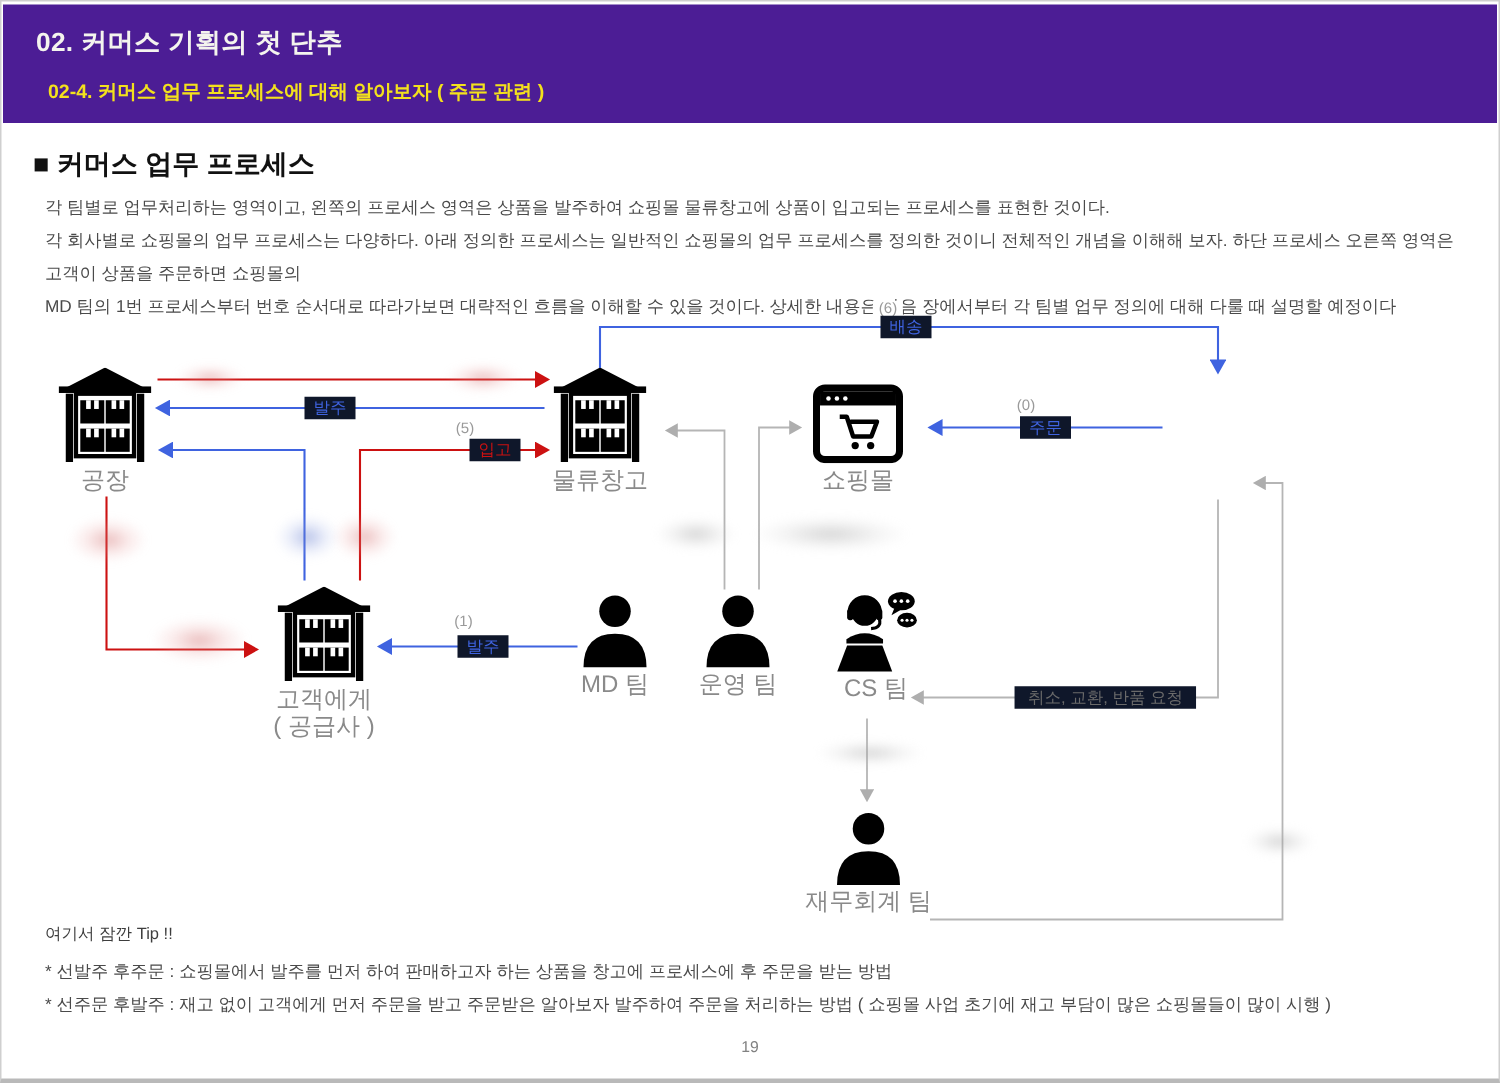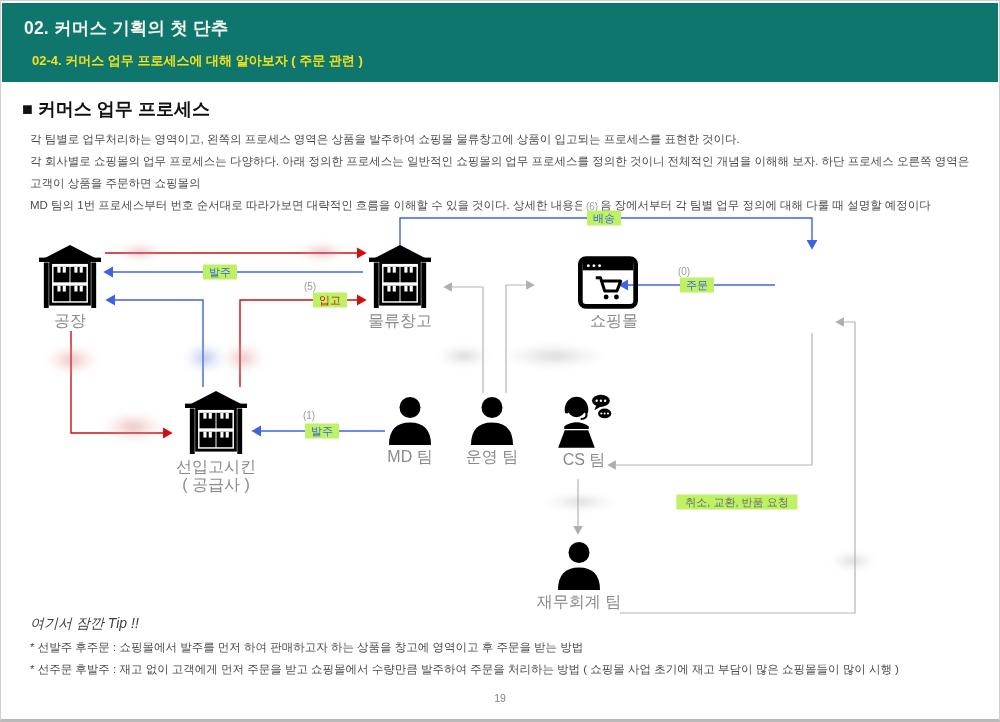--- a/index.html
+++ b/index.html
@@ -4,47 +4,47 @@
 <style>
   html,body{margin:0;padding:0;}
   body{
     width:1000px;height:722px;position:relative;background:#ffffff;
     font-family:"Liberation Sans","DejaVu Sans",sans-serif;
     overflow:hidden;
   }
   .frame{position:absolute;inset:0;border:1px solid #cfcfcf;border-bottom:3px solid #b9b9b9;pointer-events:none;}
 
   
-  .header{position:absolute;top:3px;left:2px;right:2px;height:79px;background:#0f766e;}
+  .header{position:absolute;top:3px;left:2px;right:2px;height:79px;background:#4c1d95;}
   .header .title{position:absolute;left:22px;top:13px;color:#f4f4ee;font-size:17.5px;font-weight:bold;letter-spacing:.2px;}
   .header .subtitle{position:absolute;left:30px;top:49px;color:#f3e11c;font-size:13px;font-weight:bold;}
 
   
   .section-title{position:absolute;left:22px;top:97px;font-size:18px;font-weight:bold;color:#111;}
   .paragraph{position:absolute;left:30px;top:128px;right:20px;font-size:11.5px;color:#4a4a4a;line-height:22px;}
 
   
   .diagram{position:absolute;left:0;top:195px;width:1000px;height:440px;}
   .wires{position:absolute;left:0;top:0;}
   .node{position:absolute;display:flex;flex-direction:column;align-items:center;gap:5px;}
   .node .nlabel{font-size:16px;color:#8a8a8a;white-space:nowrap;line-height:14px;}
-  .elabel{position:absolute;transform:translate(-50%,-50%);background:#bef264;padding:0 6px;font-size:11px;white-space:nowrap;}
+  .elabel{position:absolute;transform:translate(-50%,-50%);background:#0f172a;padding:0 6px;font-size:11px;white-space:nowrap;}
   .elabel.blue{color:#3f63e0;}
   .elabel.red{color:#cc1111;}
-  .elabel.gray{color:#6a6a6a;padding:0 9px;margin-top:37px;}
+  .elabel.gray{color:#6a6a6a;padding:0 9px;}
   .enum{position:absolute;transform:translate(-50%,-50%);background:#fff;padding:0 4px;font-size:10px;color:#9a9a9a;white-space:nowrap;}
 
   
   .blob{position:absolute;transform:translate(-50%,-50%);filter:blur(3px);border-radius:50%;}
   .blob.pink{background:radial-gradient(closest-side,rgba(205,95,95,.40),rgba(235,165,165,.22) 55%,rgba(255,235,235,0));}
   .blob.blue{background:radial-gradient(closest-side,rgba(95,120,205,.45),rgba(160,175,230,.22) 55%,rgba(235,240,255,0));}
   .blob.gray{background:radial-gradient(closest-side,rgba(150,150,150,.38),rgba(205,205,205,.22) 60%,rgba(245,245,245,0));}
 
   
-  .tip-title{position:absolute;left:30px;top:615px;font-size:14px;color:#3d3d3d;font-style:italic;}
+  .tip-title{position:absolute;left:30px;top:615px;font-size:11px;color:#3d3d3d;}
   .tip-line1{position:absolute;left:30px;top:640px;font-size:11.5px;color:#4a4a4a;}
   .tip-line2{position:absolute;left:30px;top:662px;font-size:11.5px;color:#4a4a4a;}
   .page-number{position:absolute;left:0;right:0;top:692px;text-align:center;font-size:10.5px;color:#828282;}
 </style>
 </head>
 <body>
 
 <svg width="0" height="0" style="position:absolute" aria-hidden="true">
   <defs>
     <symbol id="ic-warehouse" viewBox="0 0 64 66">
@@ -184,33 +184,33 @@
     <div class="nlabel">공장</div>
   </div>
 
   <div class="node" style="left:350px;top:50px;width:100px;">
     <svg width="62" height="64">
         <use href="#ic-warehouse"></use>
       </svg>
     <div class="nlabel">물류창고</div>
   </div>
 
-  <div class="node" style="left:538px;top:61px;width:100px;align-items:flex-end;">
+  <div class="node" style="left:522px;top:61px;width:100px;">
     <svg width="60" height="53">
         <use href="#ic-mall"></use>
       </svg>
     <div class="nlabel">쇼핑몰</div>
   </div>
 
 
   <div class="node" style="left:166px;top:196px;width:100px;">
     <svg width="62" height="64">
         <use href="#ic-warehouse"></use>
       </svg>
-    <div class="nlabel">선입고시킨</div>
+    <div class="nlabel">고객에게</div>
     <div class="nlabel" style="margin-top:-1px;">( 공급사 )</div>
   </div>
 
   <div class="node" style="left:362px;top:200px;width:96px;">
     <svg width="48" height="50">
         <use href="#ic-bust"></use>
       </svg>
     <div class="nlabel">MD 팀</div>
   </div>
 
@@ -241,15 +241,15 @@
   <div class="blob blue" style="left:205px;top:163px;width:42px;height:30px;"></div>
   <div class="blob pink" style="left:243px;top:163px;width:42px;height:30px;"></div>
   <div class="blob pink" style="left:133px;top:232px;width:64px;height:30px;"></div>
   <div class="blob gray" style="left:464px;top:161px;width:54px;height:22px;"></div>
   <div class="blob gray" style="left:554px;top:161px;width:104px;height:24px;"></div>
   <div class="blob gray" style="left:580px;top:307px;width:72px;height:17px;"></div>
   <div class="blob gray" style="left:853px;top:366px;width:46px;height:19px;"></div>
 </div>
 
 <div class="tip-title">여기서 잠깐 Tip !!</div>
-<div class="tip-line1">* 선발주 후주문 : 쇼핑몰에서 발주를 먼저 하여 판매하고자 하는 상품을 창고에 영역이고 후 주문을 받는 방법</div>
-<div class="tip-line2">* 선주문 후발주 : 재고 없이 고객에게 먼저 주문을 받고 쇼핑몰에서 수량만큼 발주하여 주문을 처리하는 방법 ( 쇼핑몰 사업 초기에 재고 부담이 많은 쇼핑몰들이 많이 시행 )</div>
+<div class="tip-line1">* 선발주 후주문 : 쇼핑몰에서 발주를 먼저 하여 판매하고자 하는 상품을 창고에 프로세스에 후 주문을 받는 방법</div>
+<div class="tip-line2">* 선주문 후발주 : 재고 없이 고객에게 먼저 주문을 받고 주문받은 알아보자 발주하여 주문을 처리하는 방법 ( 쇼핑몰 사업 초기에 재고 부담이 많은 쇼핑몰들이 많이 시행 )</div>
 <div class="page-number">19</div>
 
 </body></html>

